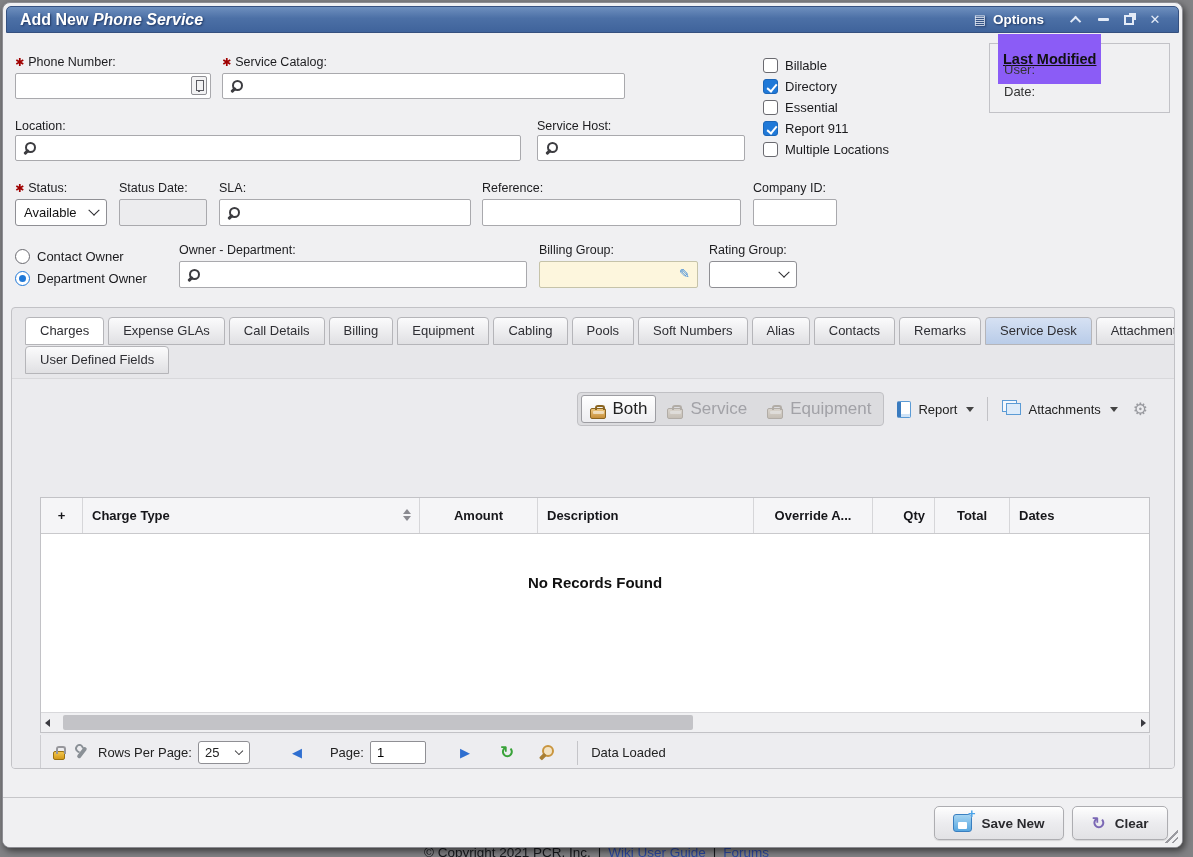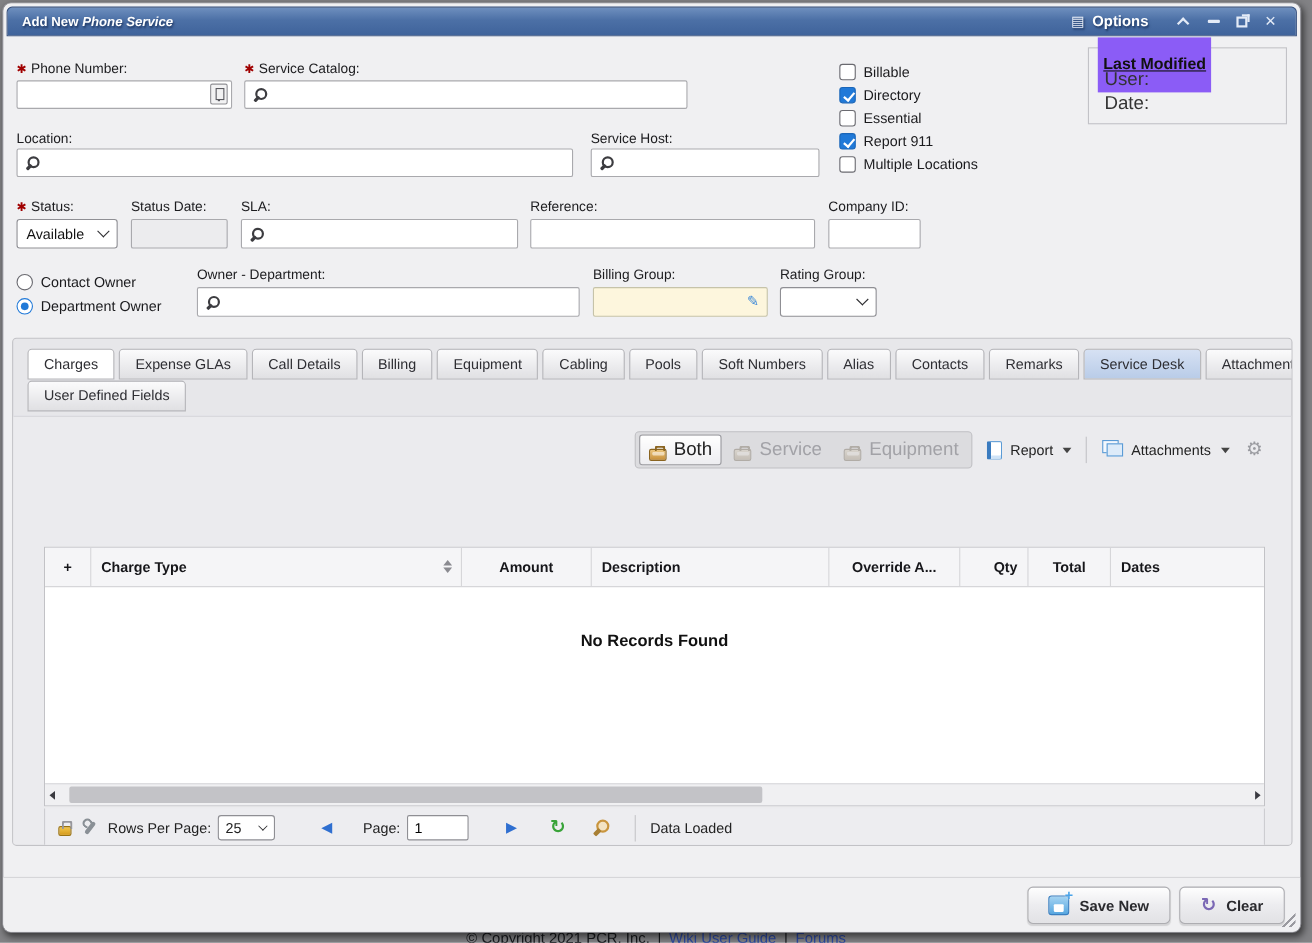--- a/index.html
+++ b/index.html
@@ -9,21 +9,21 @@
   
   .copyright { position:absolute; left:0; right:0; top:845px; text-align:center; font-size:13.5px; color:#16181c; z-index:1; white-space:nowrap; }
   .copyright a { color:#2b47a0; text-decoration:underline; }
   .copyright .sep { margin:0 7px; color:#16181c; }
 
   
   .dialog { position:absolute; left:2px; top:2px; width:1181px; height:846px; background:#f0f0f2; border:1px solid #8d8d93; border-radius:8px; box-shadow:2px 3px 7px rgba(0,0,0,.55); z-index:2; }
 
   
   .titlebar { position:absolute; left:3px; right:3px; top:3px; height:27px; border-radius:5px 5px 0 0; background:linear-gradient(#6e8fbe, #4c70a6 45%, #3f639b); border:1px solid #35507f; display:flex; align-items:center; justify-content:space-between; padding:0 10px 0 13px; }
-  .titletext { color:#fff; font-size:12px; font-weight:bold; text-shadow:1px 1px 2px rgba(20,40,80,.8); }
+  .titletext { color:#fff; font-size:16px; font-weight:bold; text-shadow:1px 1px 2px rgba(20,40,80,.8); }
   .titletext i { font-style:italic; }
   .tcontrols { display:flex; align-items:center; gap:0; }
   .opt { display:flex; align-items:center; gap:7px; color:#fff; font-size:13.5px; font-weight:bold; text-shadow:1px 1px 2px rgba(20,40,80,.8); margin-right:20px; cursor:pointer; }
   .ico-list { font-size:13px; color:#e8eef8; font-weight:normal; }
   .wbtn { width:26px; height:20px; display:flex; align-items:center; justify-content:center; cursor:pointer; }
   .chup { width:8px; height:8px; border-left:2px solid #e4ebf7; border-top:2px solid #e4ebf7; transform:rotate(45deg) translateY(2px); }
   .minbar { width:11px; height:3px; background:#e4ebf7; border-radius:1px; }
   .rest { width:10px; height:10px; border:2px solid #e4ebf7; position:relative; }
   .rest::after { content:""; position:absolute; right:-4px; top:-4px; width:5px; height:5px; border-top:2px solid #e4ebf7; border-right:2px solid #e4ebf7; }
   .xmark { color:#e4ebf7; font-size:13px; font-weight:bold; }
@@ -46,21 +46,21 @@
   .cbrow { position:relative; display:flex; align-items:center; gap:7px; height:21px; font-size:13px; color:#1a1a1d; cursor:pointer; }
   .cb { width:15px; height:15px; background:#fff; border:1px solid #6a6a70; border-radius:3px; position:relative; flex:0 0 auto; }
   .cb.on { background:#2079d8; border-color:#1b66b8; }
   .cb.on::after { content:""; position:absolute; left:4.5px; top:1.5px; width:4px; height:8px; border-right:2px solid #fff; border-bottom:2px solid #fff; transform:rotate(40deg); }
   .rdrow { display:flex; align-items:center; gap:7px; height:22px; font-size:13px; color:#1a1a1d; cursor:pointer; }
   .radio { width:15px; height:15px; border:1px solid #6a6a70; border-radius:50%; background:#fff; position:relative; flex:0 0 auto; }
   .radio.sel { border-color:#2079d8; }
   .radio.sel::after { content:""; position:absolute; left:3px; top:3px; width:7px; height:7px; border-radius:50%; background:#2079d8; }
   .lastmod { position:absolute; left:986px; top:40px; width:181px; height:70px; border:1px solid #c2c2c7; }
   .lastmod .legend { position:absolute; left:8px; top:-10px; background:#8b5cf6; padding:17px 5px; font-weight:bold; font-size:14.5px; color:#111;text-decoration:underline; }
-  .lastmod .lmrow { position:absolute; left:14px; font-size:17px; color:#333; }
+  .lastmod .lmrow { position:absolute; left:14px; font-size:13px; color:#333; }
 
   
   .tabpanel { position:absolute; left:8px; top:304px; width:1164px; height:462px; background:#e7e7ea; border:1px solid #c2c2c6; border-radius:4px; overflow:hidden; }
   .tabsrow { position:absolute; left:13px; display:flex; }
   .tab { padding:5px 14px 6px; font-size:13px; color:#2e2e33; background:linear-gradient(#fbfbfc,#e0e0e3); border:1px solid #b5b5b9; border-radius:4px 4px 0 0; margin-right:4px; white-space:nowrap; cursor:pointer; }
   .tab.active { background:#fff; }
   .tab.highlight { background:linear-gradient(#d6e1f3,#b9cce8); }
   .tabcontent { position:absolute; left:0; right:0; top:70px; bottom:0; background:#ebebee; border-top:1px solid #d8d8db; }
 
   

